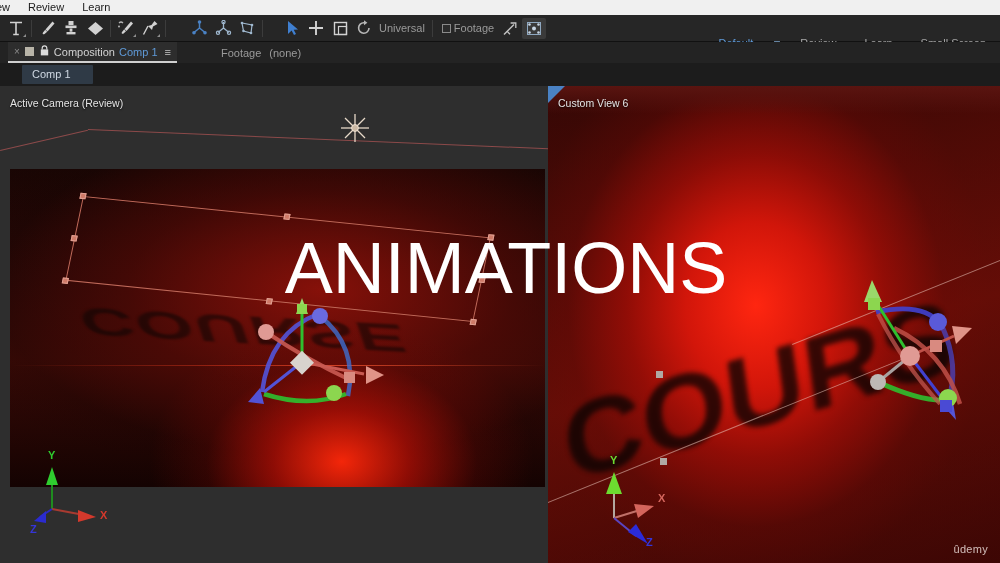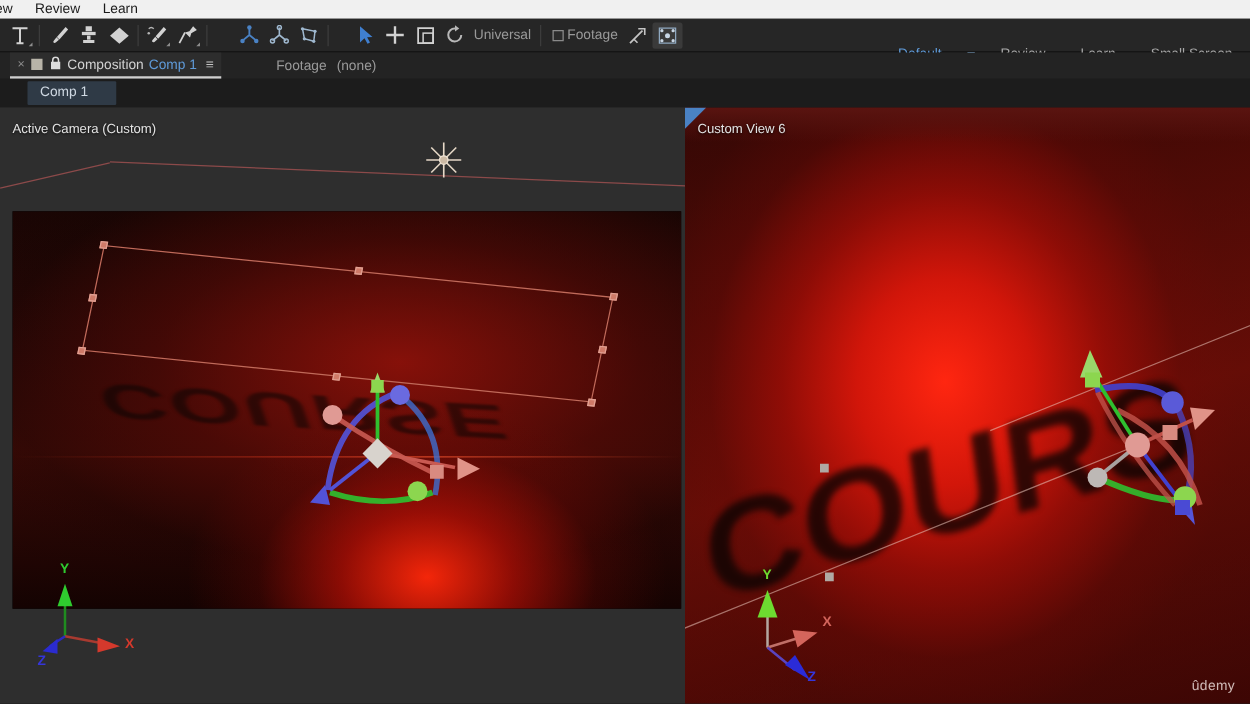--- a/index.html
+++ b/index.html
@@ -366,21 +366,21 @@
           <line x1="32" y1="56" x2="64" y2="62" stroke="#a83a30" stroke-width="2"></line>
           <path d="M76 64 L58 57 L58 69 Z" fill="#d4392c"></path>
           <line x1="32" y1="56" x2="20" y2="64" stroke="#2a2ac0" stroke-width="2"></line>
           <path d="M14 68 L26 58 L26 70 Z" fill="#2b2bd0"></path>
         </svg>
         <span class="axis-lbl" style="left:28px; top:-4px; color:#2fcc2f;">Y</span>
         <span class="axis-lbl" style="left:80px; top:56px; color:#d4392c;">X</span>
         <span class="axis-lbl" style="left:10px; top:70px; color:#3535d8;">Z</span>
       </div>
 
-      <div class="vp-label">Active Camera (Custom)</div>
+      <div class="vp-label">Active Camera (Review)</div>
     </div>
 
     <div class="vp vp-right">
       <div class="rightScene">
         <div class="rTop"></div>
 
         <div class="wordCOURS" style="left:8px; top:300px; font-size:112px;
                     transform:rotate(-16deg) skewX(-8deg) scaleY(.92);
                     transform-origin:0 0; opacity:.78; filter:blur(2.6px);">COURS</div>
 
@@ -436,15 +436,16 @@
         </div>
 
         <div class="rcorner"></div>
         <div class="vp-label">Custom View 6</div>
         <div class="udemy">ûdemy</div>
       </div>
     </div>
   </div>
 
   <div class="titleOverlay">
+    <span class="title-rest">ANIMATIONS</span>
   </div>
 
 </div>
 
 </body></html>

